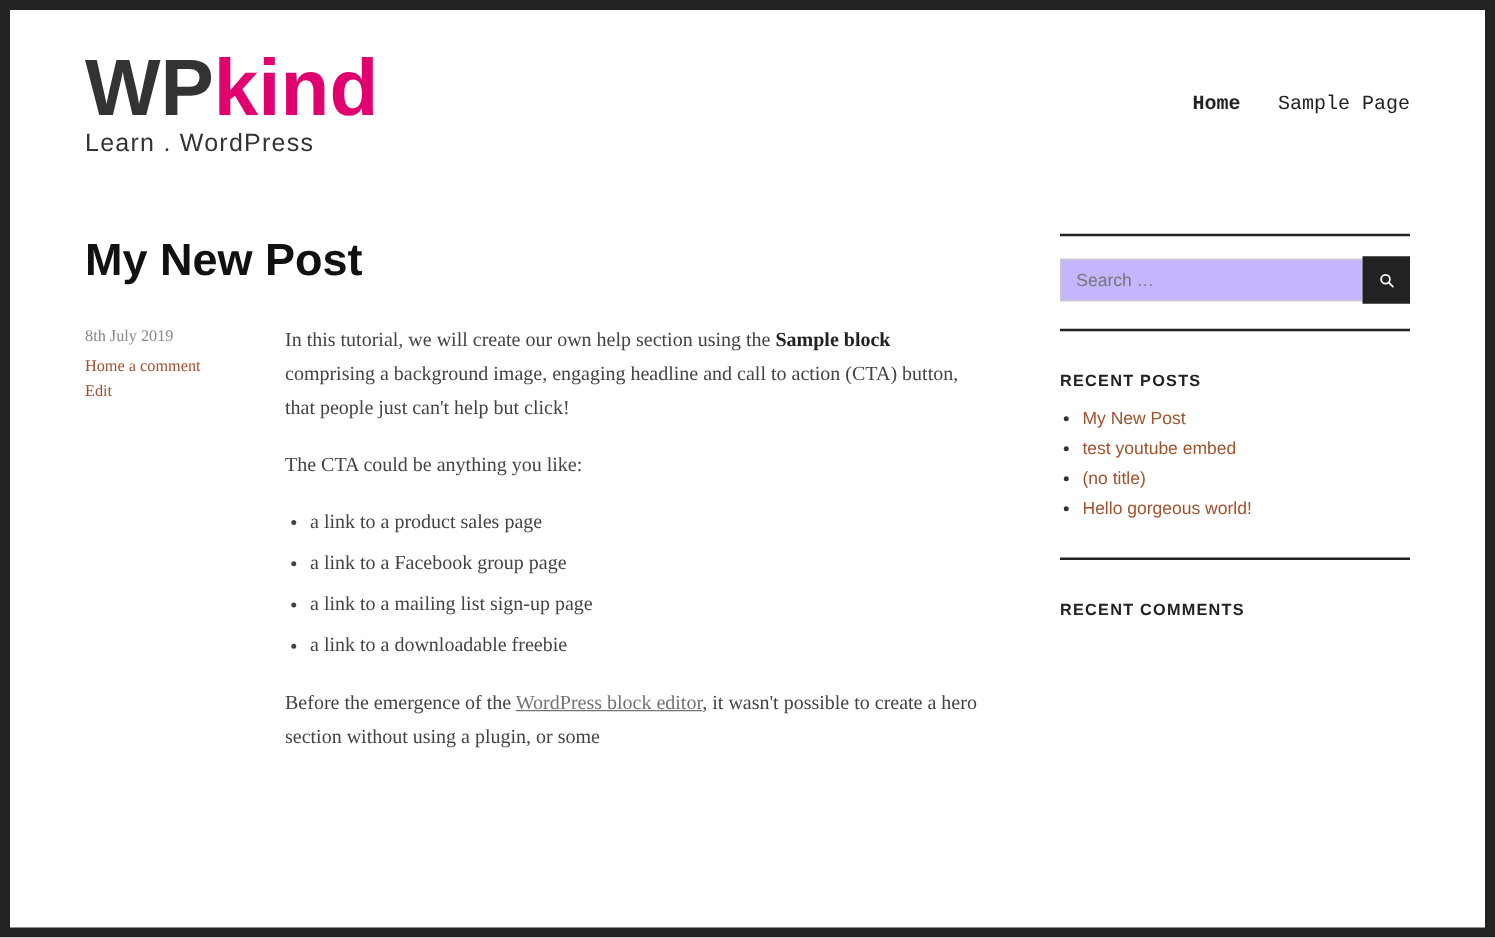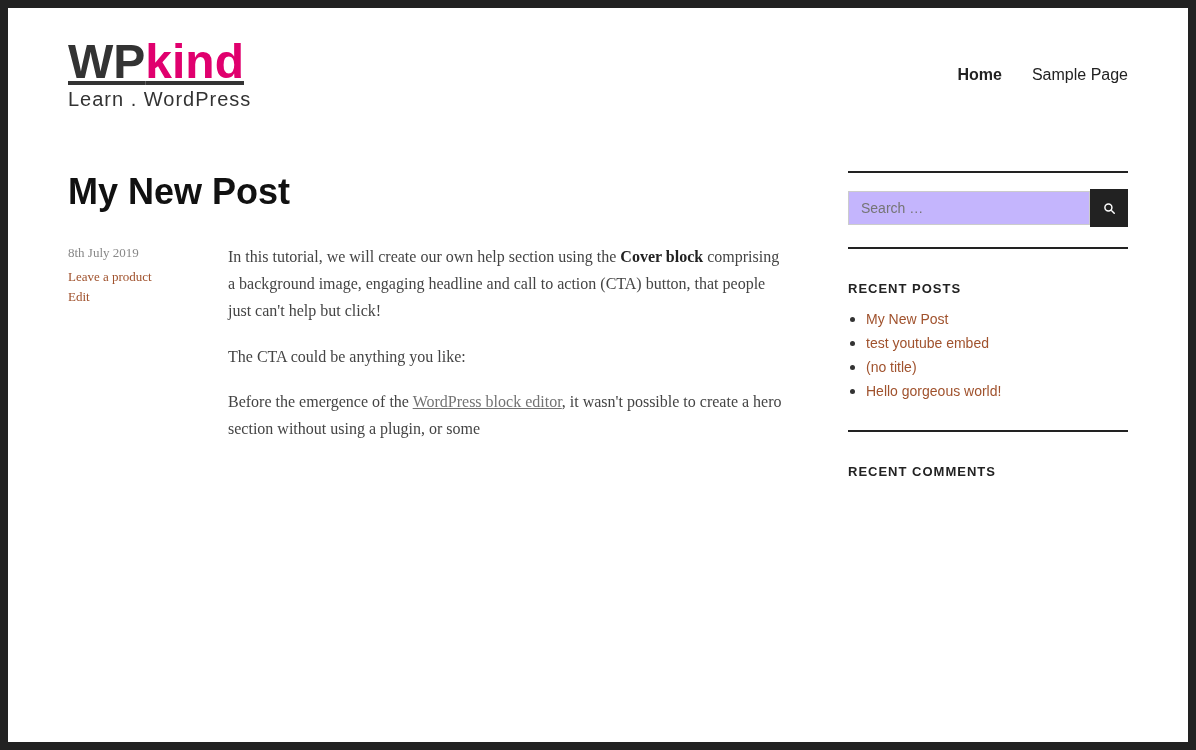--- a/index.html
+++ b/index.html
@@ -21,25 +21,24 @@
       justify-content: space-between;
       padding: 30px 60px 20px 60px;
       border-bottom: none;
     }
     .site-logo {
       display: flex;
       flex-direction: column;
       align-items: flex-start;
     }
     .logo-main {
-      font-size: 48px;
+      font-size: 64px;
       font-weight: 900;
       line-height: 1;
       font-family: Arial, sans-serif;
-      text-decoration: underline;
     }
     .logo-wp {
       color: #333;
     }
     .logo-kind {
       color: #e0006e;
     }
     .logo-tagline {
       font-size: 20px;
       color: #333;
@@ -48,21 +47,21 @@
       letter-spacing: 1px;
     }
     .site-nav {
       display: flex;
       gap: 30px;
       align-items: center;
     }
     .site-nav a {
       text-decoration: none;
       color: #222;
-      font-family: Liberation Sans, sans-serif;
+      font-family: Liberation Mono, monospace;
       font-size: 16px;
       font-weight: 400;
     }
     .site-nav a.active {
       font-weight: 700;
     }
     
     .site-main {
       display: flex;
       gap: 0;
@@ -208,28 +207,34 @@
     </nav>
   </header>
 
   <div class="site-main">
 
     <main class="content-area">
       <h1 class="post-title">My New Post</h1>
       <div class="post-layout">
         <div class="post-meta">
           <div class="meta-date">8th July 2019</div>
-          <a href="#">Leave a product</a>
+          <a href="#">Home a comment</a>
           <a href="#">Edit</a>
         </div>
         <div class="post-content">
           <p>
-            <span>In this tutorial, we will create our own help section using the </span><strong>Cover block</strong><span> comprising a background image, engaging headline and call to action (CTA) button, that people just can't help but click!</span>
+            <span>In this tutorial, we will create our own help section using the </span><strong>Sample block</strong><span> comprising a background image, engaging headline and call to action (CTA) button, that people just can't help but click!</span>
           </p>
           <p>The CTA could be anything you like:</p>
+          <ul>
+            <li>a link to a product sales page</li>
+            <li>a link to a Facebook group page</li>
+            <li>a link to a mailing list sign-up page</li>
+            <li>a link to a downloadable freebie</li>
+          </ul>
           <p>
             <span>Before the emergence of the </span><a href="#">WordPress block editor</a><span>, it wasn't possible to create a hero section without using a plugin, or some</span>
           </p>
         </div>
       </div>
     </main>
 
     <aside class="sidebar">
       <hr class="sidebar-divider">
       <div class="search-box">

